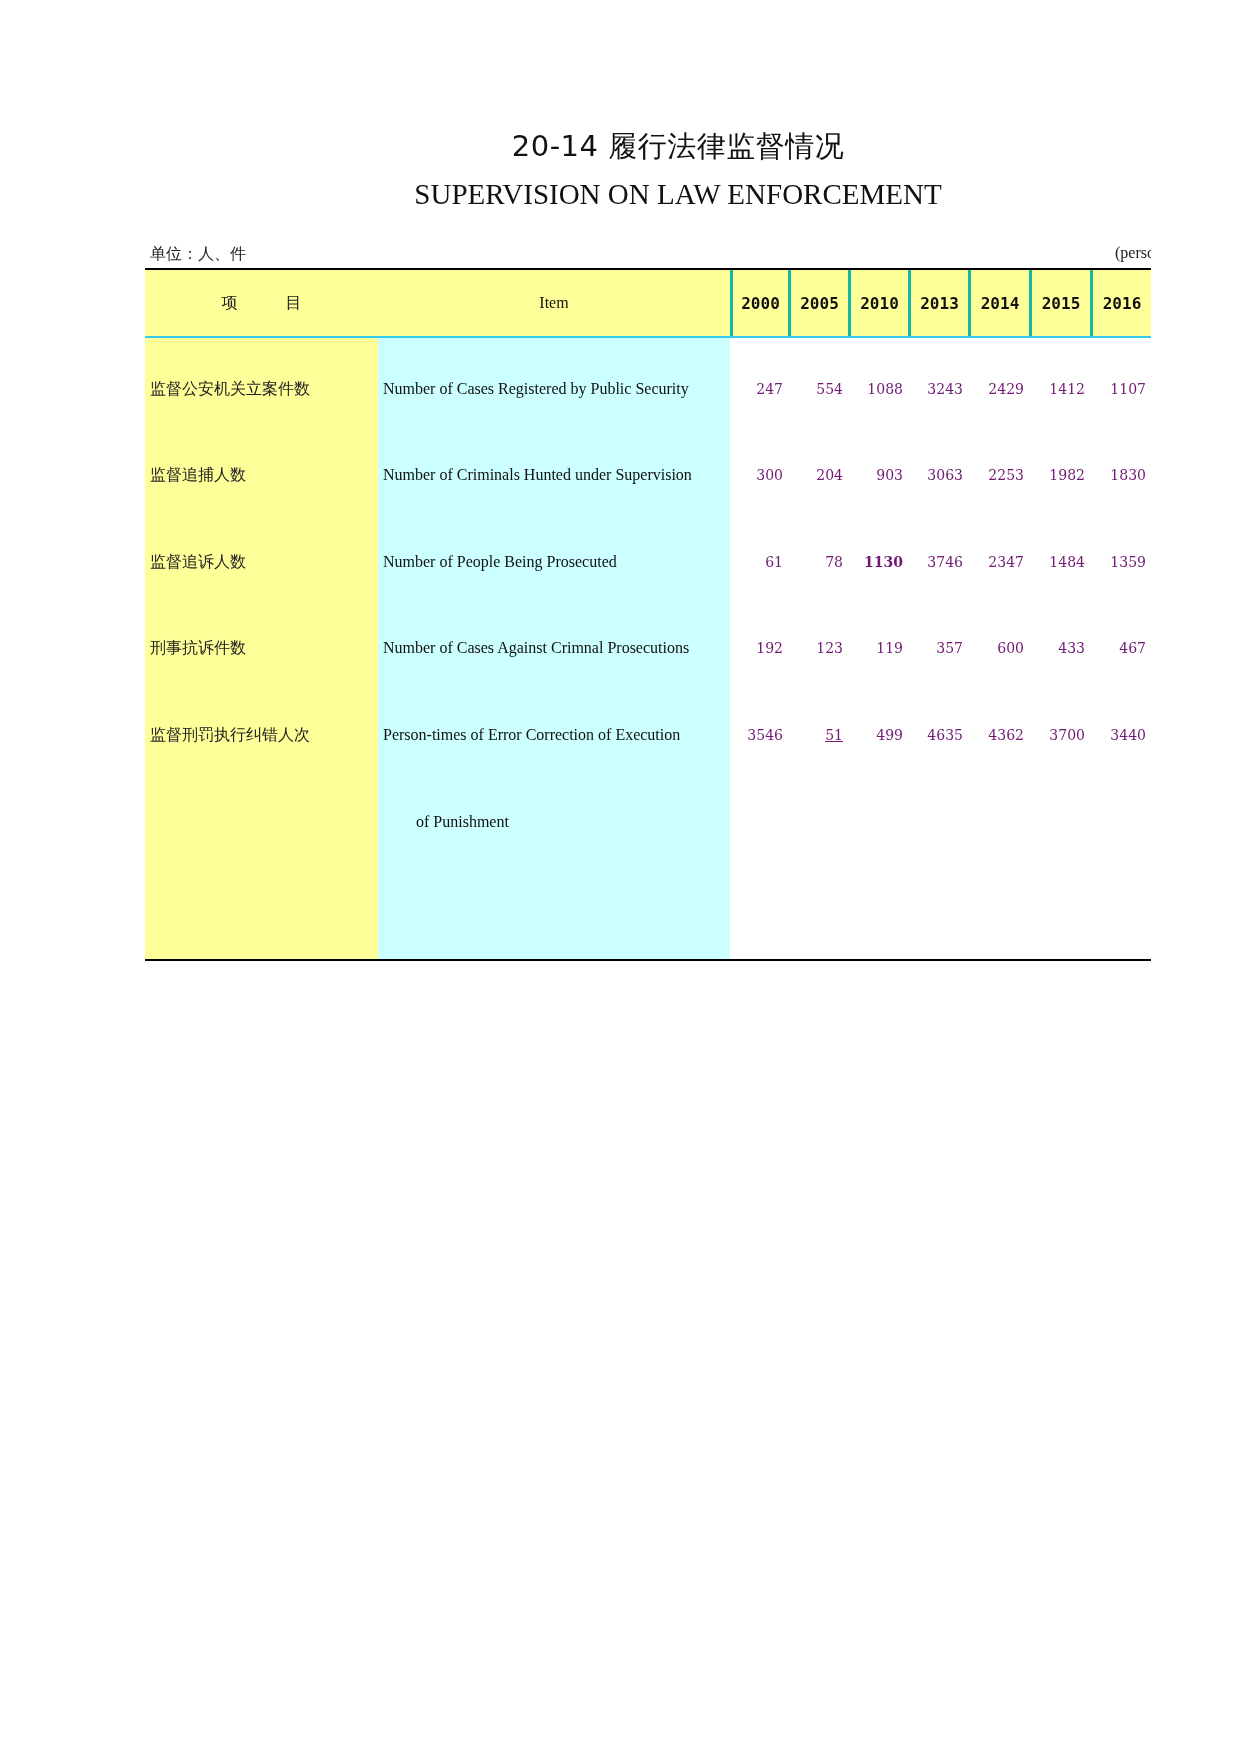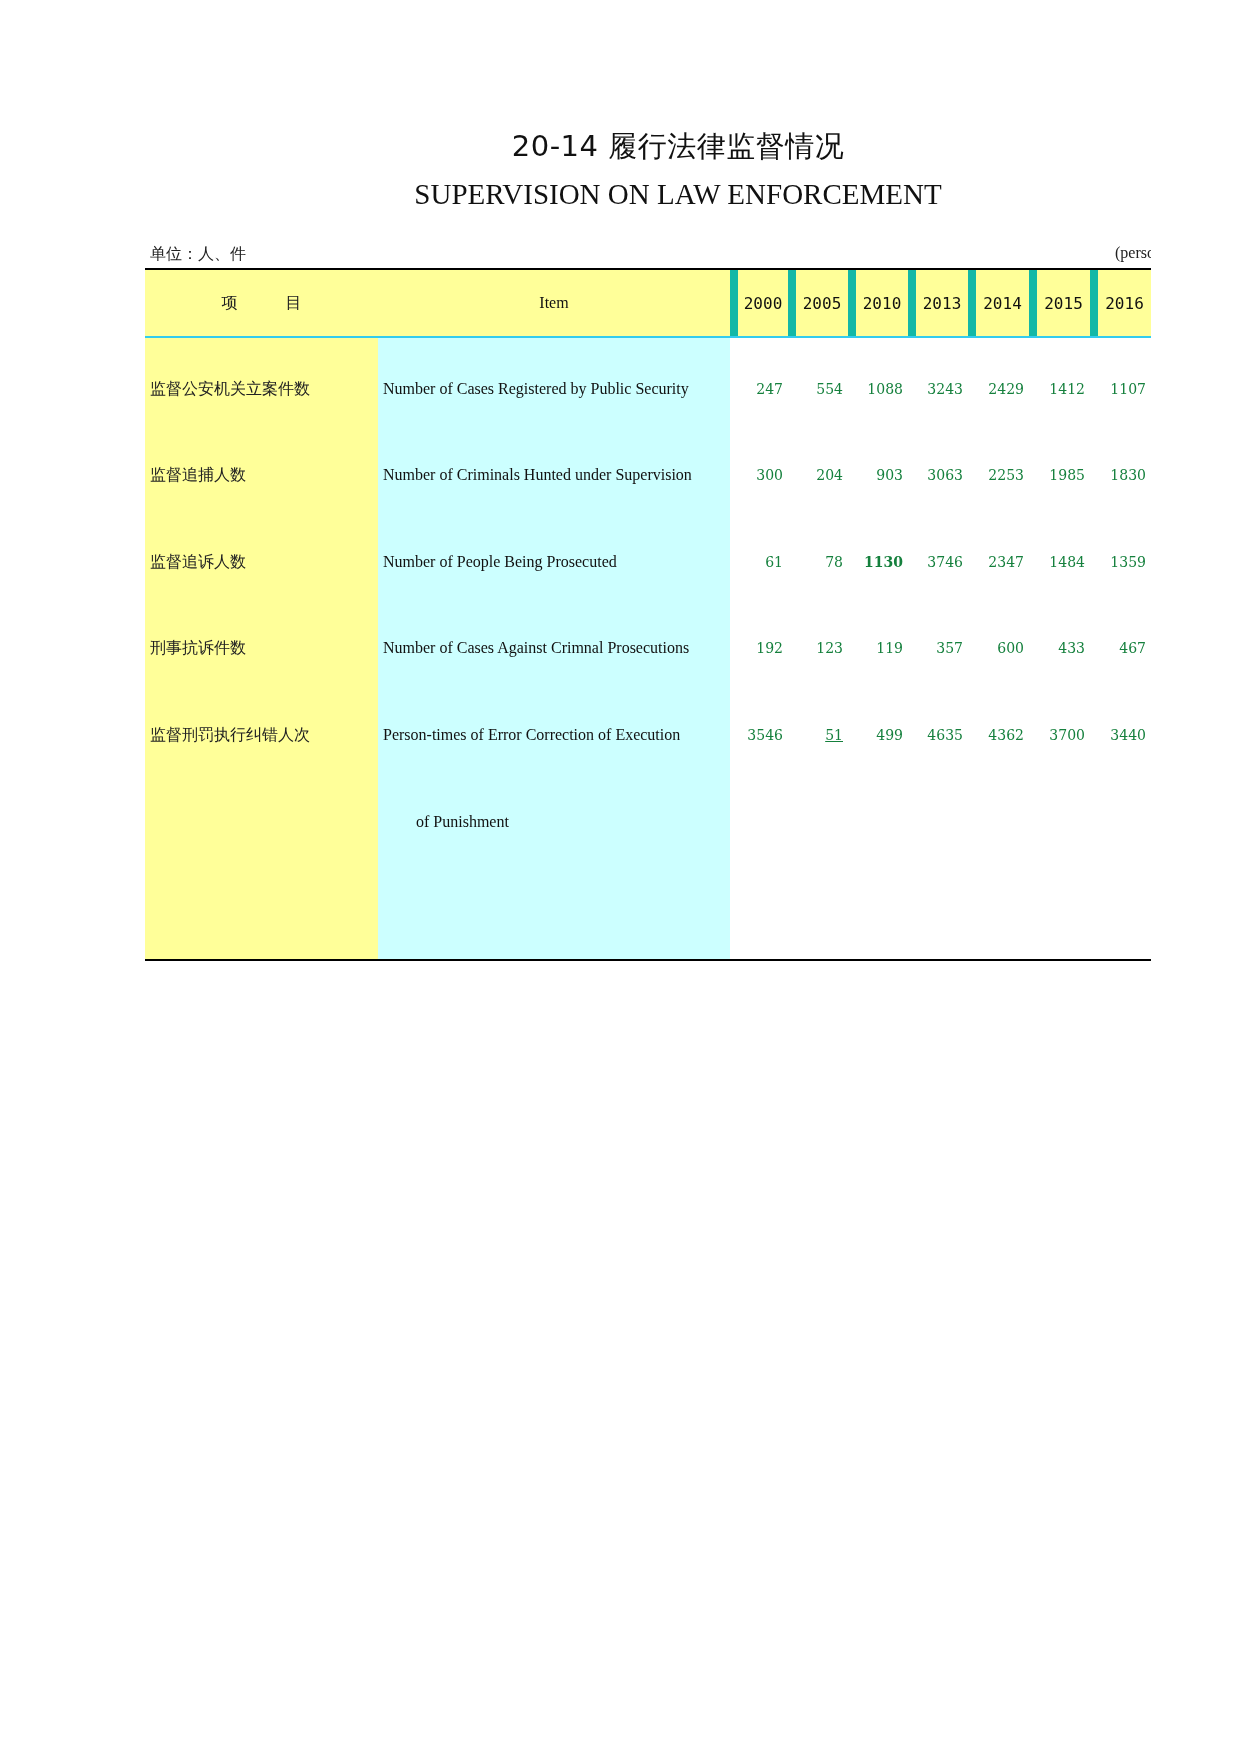--- a/index.html
+++ b/index.html
@@ -35,33 +35,34 @@
     border-bottom: 2px solid #33ccee;
   }
   .hcell {
     position: absolute; top: 0; height: 66px; display: flex; align-items: center; justify-content: center;
     box-sizing: border-box;
   }
   .hcell.cn { left: 0; width: 233px; font-family: "DejaVu Serif", serif; font-size: 16px; color: #222; }
   .hcell.en { left: 233px; width: 352px; font-family: "Liberation Serif", serif; font-size: 16px; color: #111; }
   .hcell.year {
     font-family: "DejaVu Sans Mono", monospace; font-size: 16px; color: #111;
-    border-left: 8px solid #14b8a6;
+    border-left: 3px solid #14b8a6;
+    font-weight: bold;
   }
 
   .col-cn-bg { position: absolute; left: 0; top: 70px; width: 233px; height: 621px; background: #ffff99; }
   .col-en-bg { position: absolute; left: 233px; top: 70px; width: 352px; height: 621px; background: #ccffff; }
 
   .row { position: absolute; left: 0; width: 1006px; height: 30px; }
   .cell { position: absolute; top: 0; height: 30px; display: flex; align-items: center; white-space: nowrap; }
   .cell.cn { left: 5px; font-family: "DejaVu Serif", serif; font-size: 16px; color: #222; }
   .cell.en { left: 238px; font-family: "Liberation Serif", serif; font-size: 16px; color: #111; }
   .cell.en.indent { left: 271px; }
   .cell.num {
-    justify-content: flex-end; font-family: "DejaVu Serif", serif; font-size: 14px; color: #15803d;
+    justify-content: flex-end; font-family: "DejaVu Serif", serif; font-size: 14px; color: #701a75;
   }
 </style>
 </head>
 <body>
 
 <div class="page">
 
   <div class="title-cn">
     <span>20-14</span>
     <span>履行法律监督情况</span>
@@ -102,21 +103,21 @@
     </div>
 
     <div class="row" style="top:192px;">
       <div class="cell cn">监督追捕人数</div>
       <div class="cell en">Number of Criminals Hunted under Supervision</div>
       <div class="cell num" style="left:585px;width:53px;">300</div>
       <div class="cell num" style="left:643px;width:55px;">204</div>
       <div class="cell num" style="left:703px;width:55px;">903</div>
       <div class="cell num" style="left:763px;width:55px;">3063</div>
       <div class="cell num" style="left:823px;width:56px;">2253</div>
-      <div class="cell num" style="left:884px;width:56px;">1985</div>
+      <div class="cell num" style="left:884px;width:56px;">1982</div>
       <div class="cell num" style="left:945px;width:56px;">1830</div>
     </div>
 
     <div class="row" style="top:279px;">
       <div class="cell cn">监督追诉人数</div>
       <div class="cell en">Number of People Being Prosecuted</div>
       <div class="cell num" style="left:585px;width:53px;">61</div>
       <div class="cell num" style="left:643px;width:55px;">78</div>
       <div class="cell num" style="left:703px;width:55px;font-weight:bold;">1130</div>
       <div class="cell num" style="left:763px;width:55px;">3746</div>

